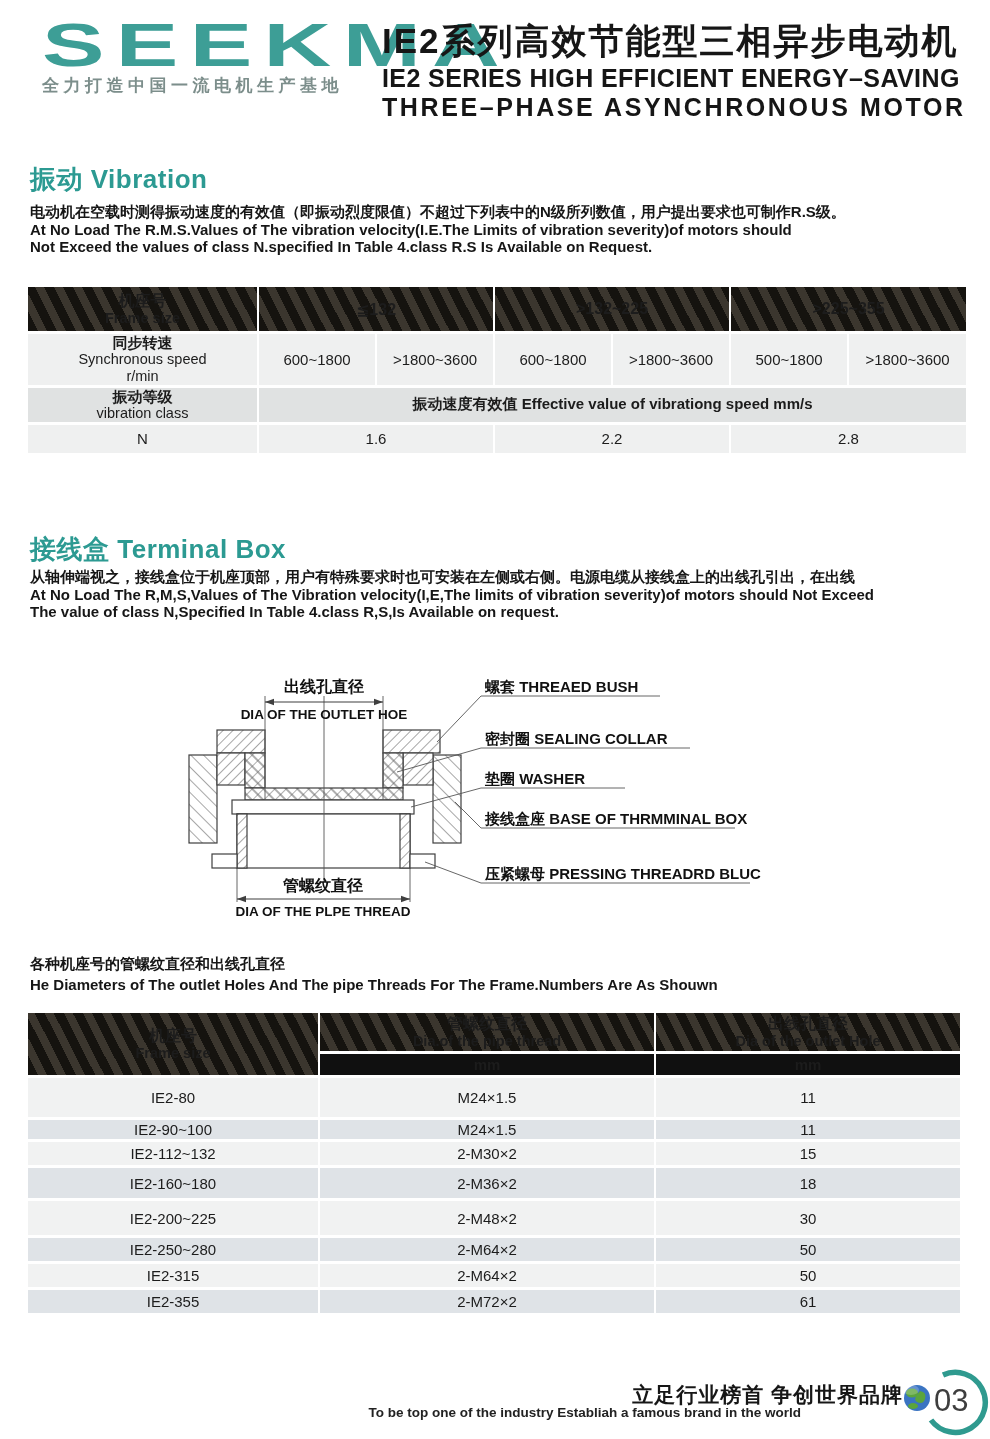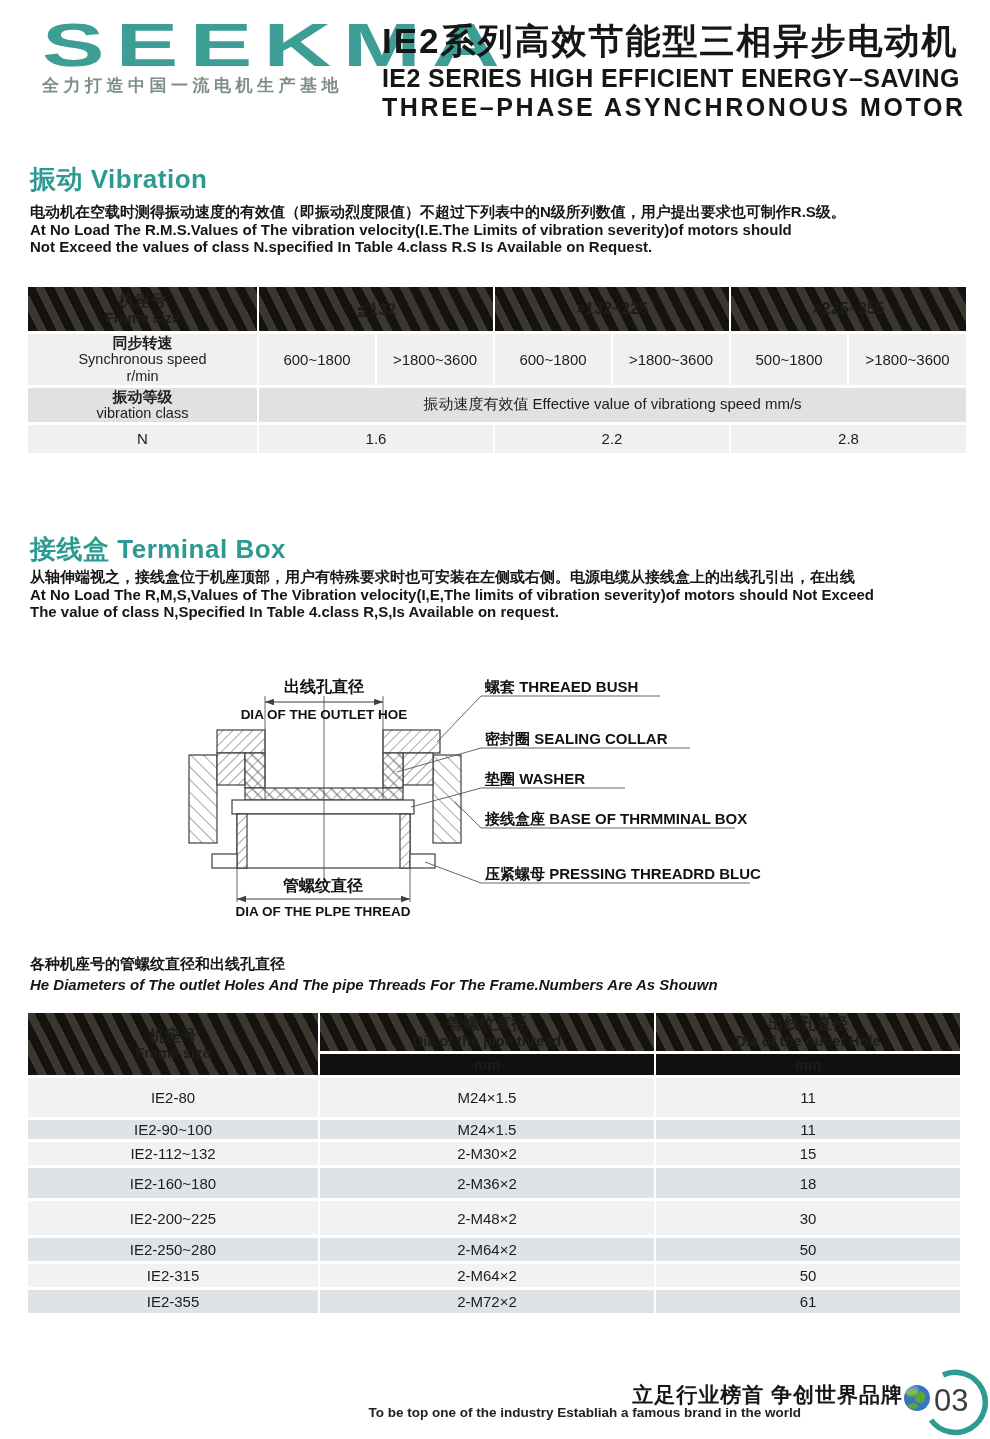--- a/index.html
+++ b/index.html
@@ -18,39 +18,39 @@
     left:42px;top:74px;color:#7c8e8b;font-weight:bold;font-size:17px;letter-spacing:4.5px;white-space:nowrap;
   }
   .titleblock{left:382px;top:12px;width:606px;color:#161616;}
   .title-zh{font-size:35px;font-weight:900;letter-spacing:2px;line-height:1.16;white-space:nowrap;margin-top:9px;}
   .title-en1{font-size:25px;font-weight:900;letter-spacing:0.4px;line-height:1.05;margin-top:3px;white-space:nowrap;}
   .title-en2{font-size:25px;font-weight:900;letter-spacing:2.6px;line-height:1.05;margin-top:3px;white-space:nowrap;}
   
   .sec-head{color:#2c9a92;font-size:26px;font-weight:900;letter-spacing:0.5px;}
   .para{font-size:15px;font-weight:bold;line-height:17.6px;color:#161616;width:935px;}
   .note-zh{font-size:15px;font-weight:bold;color:#161616;}
-  .note-en{font-size:15px;font-weight:bold;color:#161616;margin-top:2px;font-style:italic;}
+  .note-en{font-size:15px;font-weight:bold;color:#161616;margin-top:2px;}
   
   table.tbl{border-collapse:separate;border-spacing:2px 3px;table-layout:fixed;}
   table.tbl td{text-align:center;vertical-align:middle;padding:0 2px;font-size:15px;color:#1c1c1c;}
   .stripe{
     background:repeating-linear-gradient(63deg,#15130f 0px,#15130f 9px,#3b362e 9px,#3b362e 17px);
     color:#ffffff;
   }
   .stripe .zh{font-size:16px;font-weight:bold;line-height:1.2;}
   .stripe .en{font-size:14.5px;font-weight:bold;line-height:1.2;}
   .stripe .grp{font-size:16px;font-weight:bold;}
   .blackbar{background:#101010;color:#ffffff;font-weight:bold;}
   .rlight td{background:#eff0f0;}
   .rmid td{background:#e0e2e2;}
   .r2a td{background:#f1f2f2;}
   .r2b td{background:#dfe3e7;}
   td .lzh{font-weight:bold;font-size:15px;line-height:1.15;}
   td .len{font-weight:normal;font-size:14.5px;line-height:1.15;}
-  .effcell{font-weight:normal;}
+  .effcell{font-weight:bold;}
   
   .slogan-zh{right:87px;top:1381px;font-size:21px;font-weight:900;color:#161616;letter-spacing:1px;white-space:nowrap;}
   .slogan-en{right:189px;top:1405px;font-size:13.5px;font-weight:bold;color:#222222;white-space:nowrap;}
   svg text{font-family:"Liberation Sans","DejaVu Sans",sans-serif;}
 </style>
 </head>
 <body>
 
 <div class="page">
 

